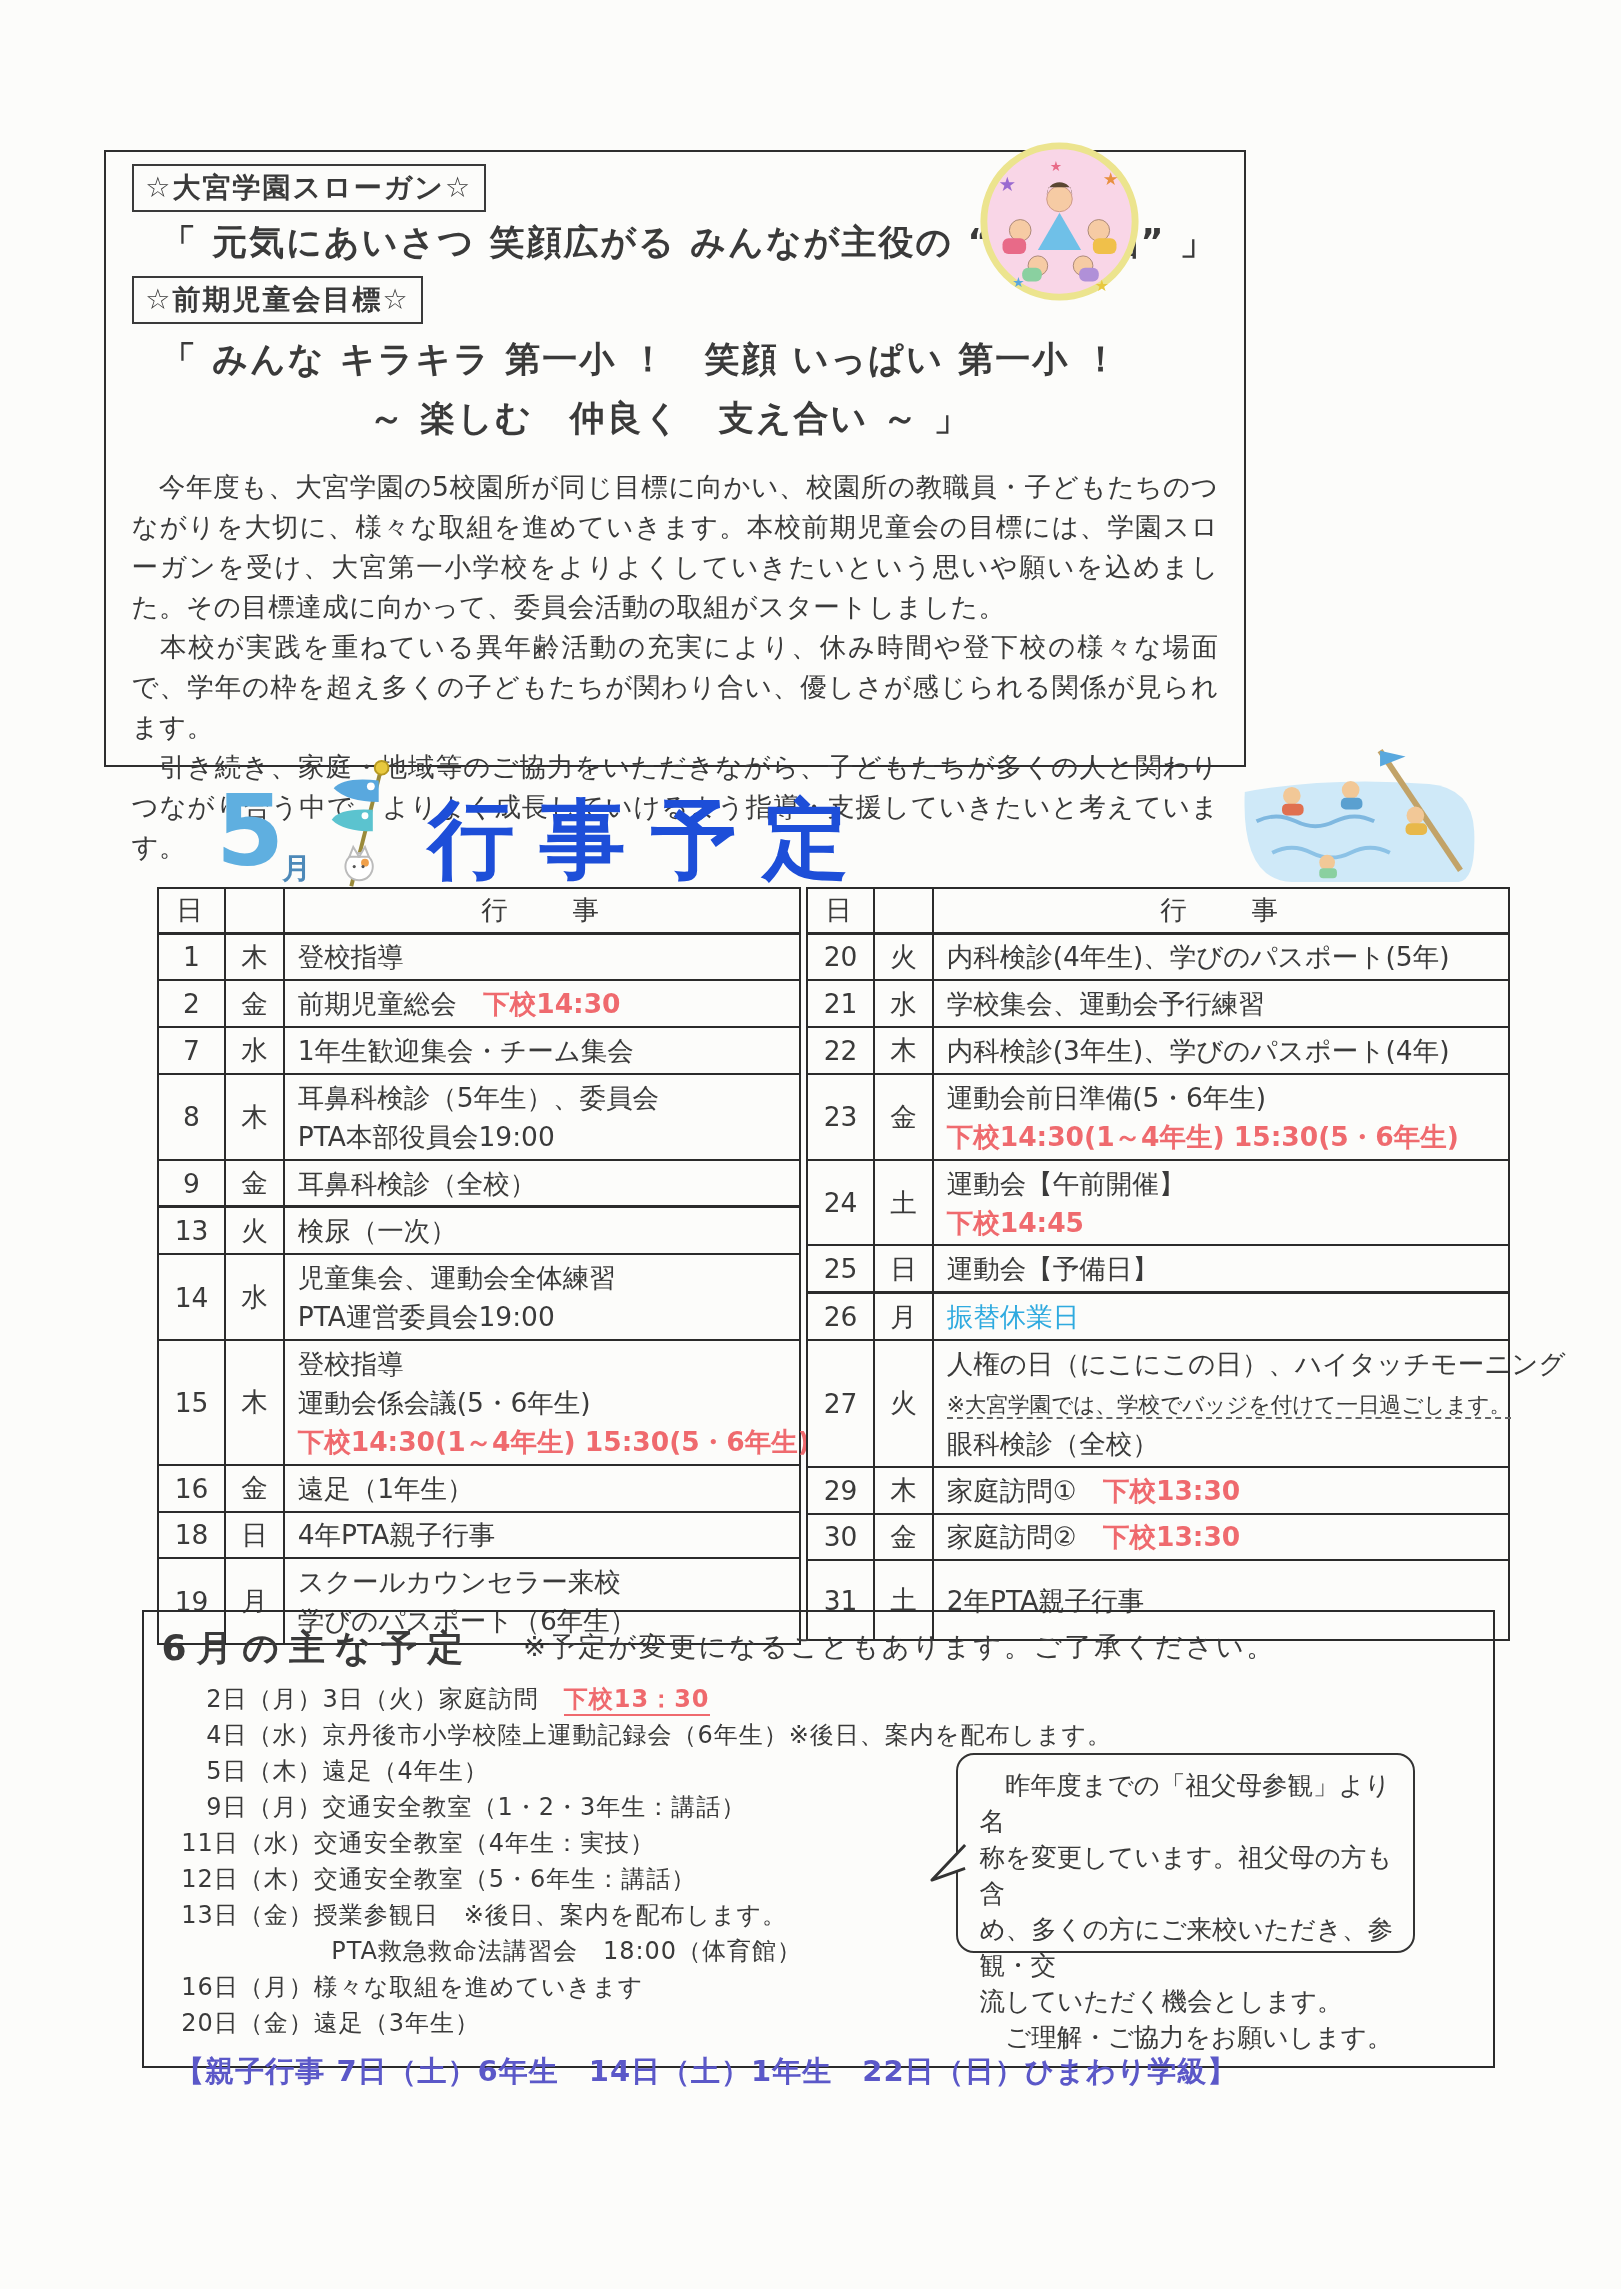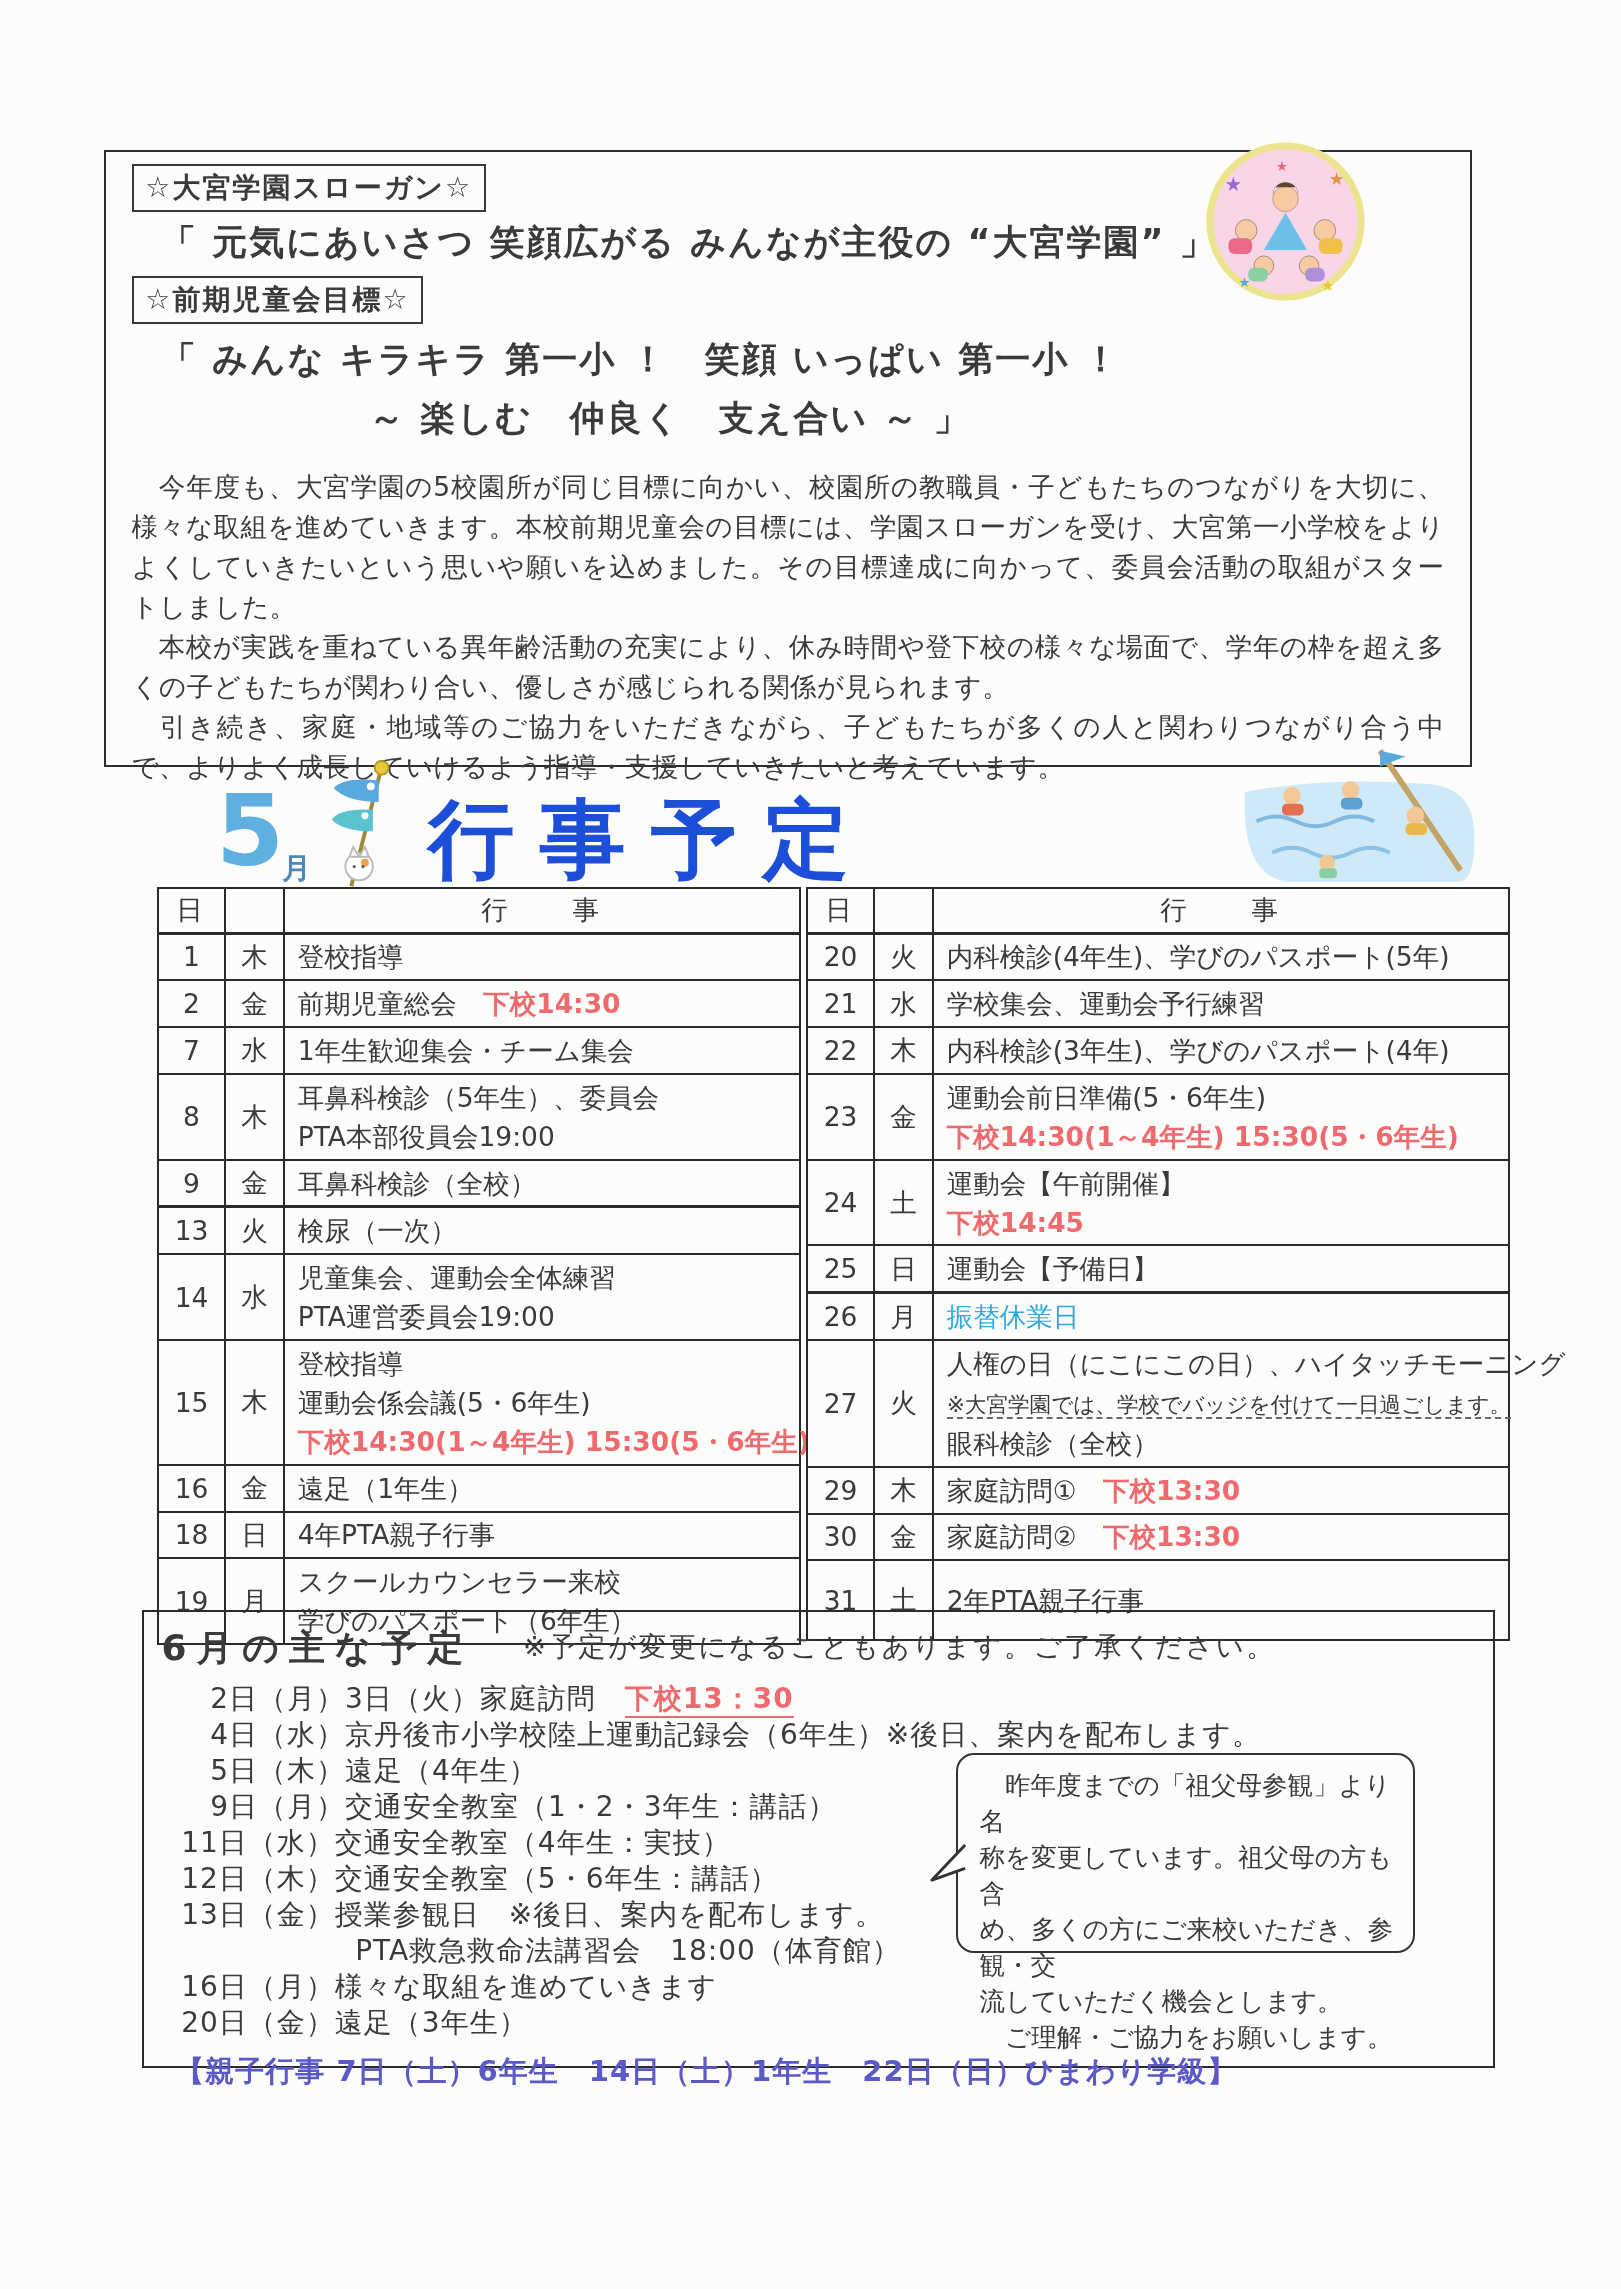--- a/index.html
+++ b/index.html
@@ -9,21 +9,21 @@
     --month-blue:#5fafe0;
     --ink:#3a3a3a;
     --border:#2b2b2b;
     --bg:#fcfcfa;
   }
   *{box-sizing:border-box;margin:0;padding:0;}
   body{background:#e8e8e6;font-family:"DejaVu Sans","Liberation Sans",sans-serif;color:var(--ink);}
   #page{position:relative;width:1621px;height:2290px;background:var(--bg);margin:0 auto;overflow:hidden;}
 
   
-  .top-box{position:absolute;left:104px;top:150px;width:1368px;height:617px;border:2.9px solid #2e2e2e;}
+  .top-box{position:absolute;left:104px;top:150px;width:1142px;height:617px;border:2.9px solid #2e2e2e;}
   .tag{display:inline-block;border:2px solid #3a3a3a;padding:2.9px 11.8px;font-size:28px;font-weight:bold;letter-spacing:2px;margin-left:25.5px;}
   .tag1{margin-top:11.8px;}
   .tag2{margin-top:9.8px;}
   .slogan-line{font-size:35px;font-weight:bold;letter-spacing:2px;margin:7.8px 0 0 55px;}
   .goal-line1{font-size:35px;font-weight:bold;letter-spacing:2px;margin:11.8px 0 0 55px;}
   .goal-line2{font-size:35px;font-weight:bold;letter-spacing:2px;margin:11.8px 0 0 263px;}
   .intro{margin:25.5px 25.5px 0 25.5px;font-size:26.5px;line-height:40px;text-align:justify;letter-spacing:0.5px;}
   .kids-circle{position:absolute;top:-11.8px;right:98px;width:173px;height:167px;}
 
   
@@ -50,21 +50,21 @@
   .seg-blue{color:var(--blue);}
   .seg-redu{color:var(--red);font-weight:bold;border-bottom:2.9px solid var(--red);padding-bottom:1px;}
   .seg-note{font-size:21.6px;border-bottom:2px dashed #666;letter-spacing:0;}
 
   
   .june-box{position:absolute;left:142px;top:1610px;width:1353px;height:458px;border:2.9px solid var(--border);padding:11.8px 17.6px 0 17.6px;}
   .june-head{white-space:nowrap;}
   .june-title{display:inline-block;font-size:36px;font-weight:bold;letter-spacing:9.8px;}
   .june-note{display:inline-block;font-size:27.4px;margin-left:45px;letter-spacing:2.5px;vertical-align:3.9px;}
   .june-list{list-style:none;margin:7.8px 0 0 19.6px;}
-  .june-list li{font-size:28px;line-height:36px;letter-spacing:1px;white-space:nowrap;}
+  .june-list li{font-size:24px;line-height:36px;letter-spacing:1px;white-space:nowrap;}
   .parent-line{margin:11.8px 0 0 13.7px;font-size:29px;font-weight:bold;color:var(--violet);letter-spacing:1px;}
 
   
   .bubble{position:absolute;left:956px;top:1753px;width:459px;height:200px;border:2.9px solid #333;border-radius:18px;background:var(--bg);padding:11.8px 17.6px 7.8px 21.6px;font-size:25.5px;line-height:36px;z-index:3;}
   .bubble-tail{position:absolute;left:930px;top:1839px;z-index:4;}
 </style>
 </head>
 <body>
 
 <div id="page">

